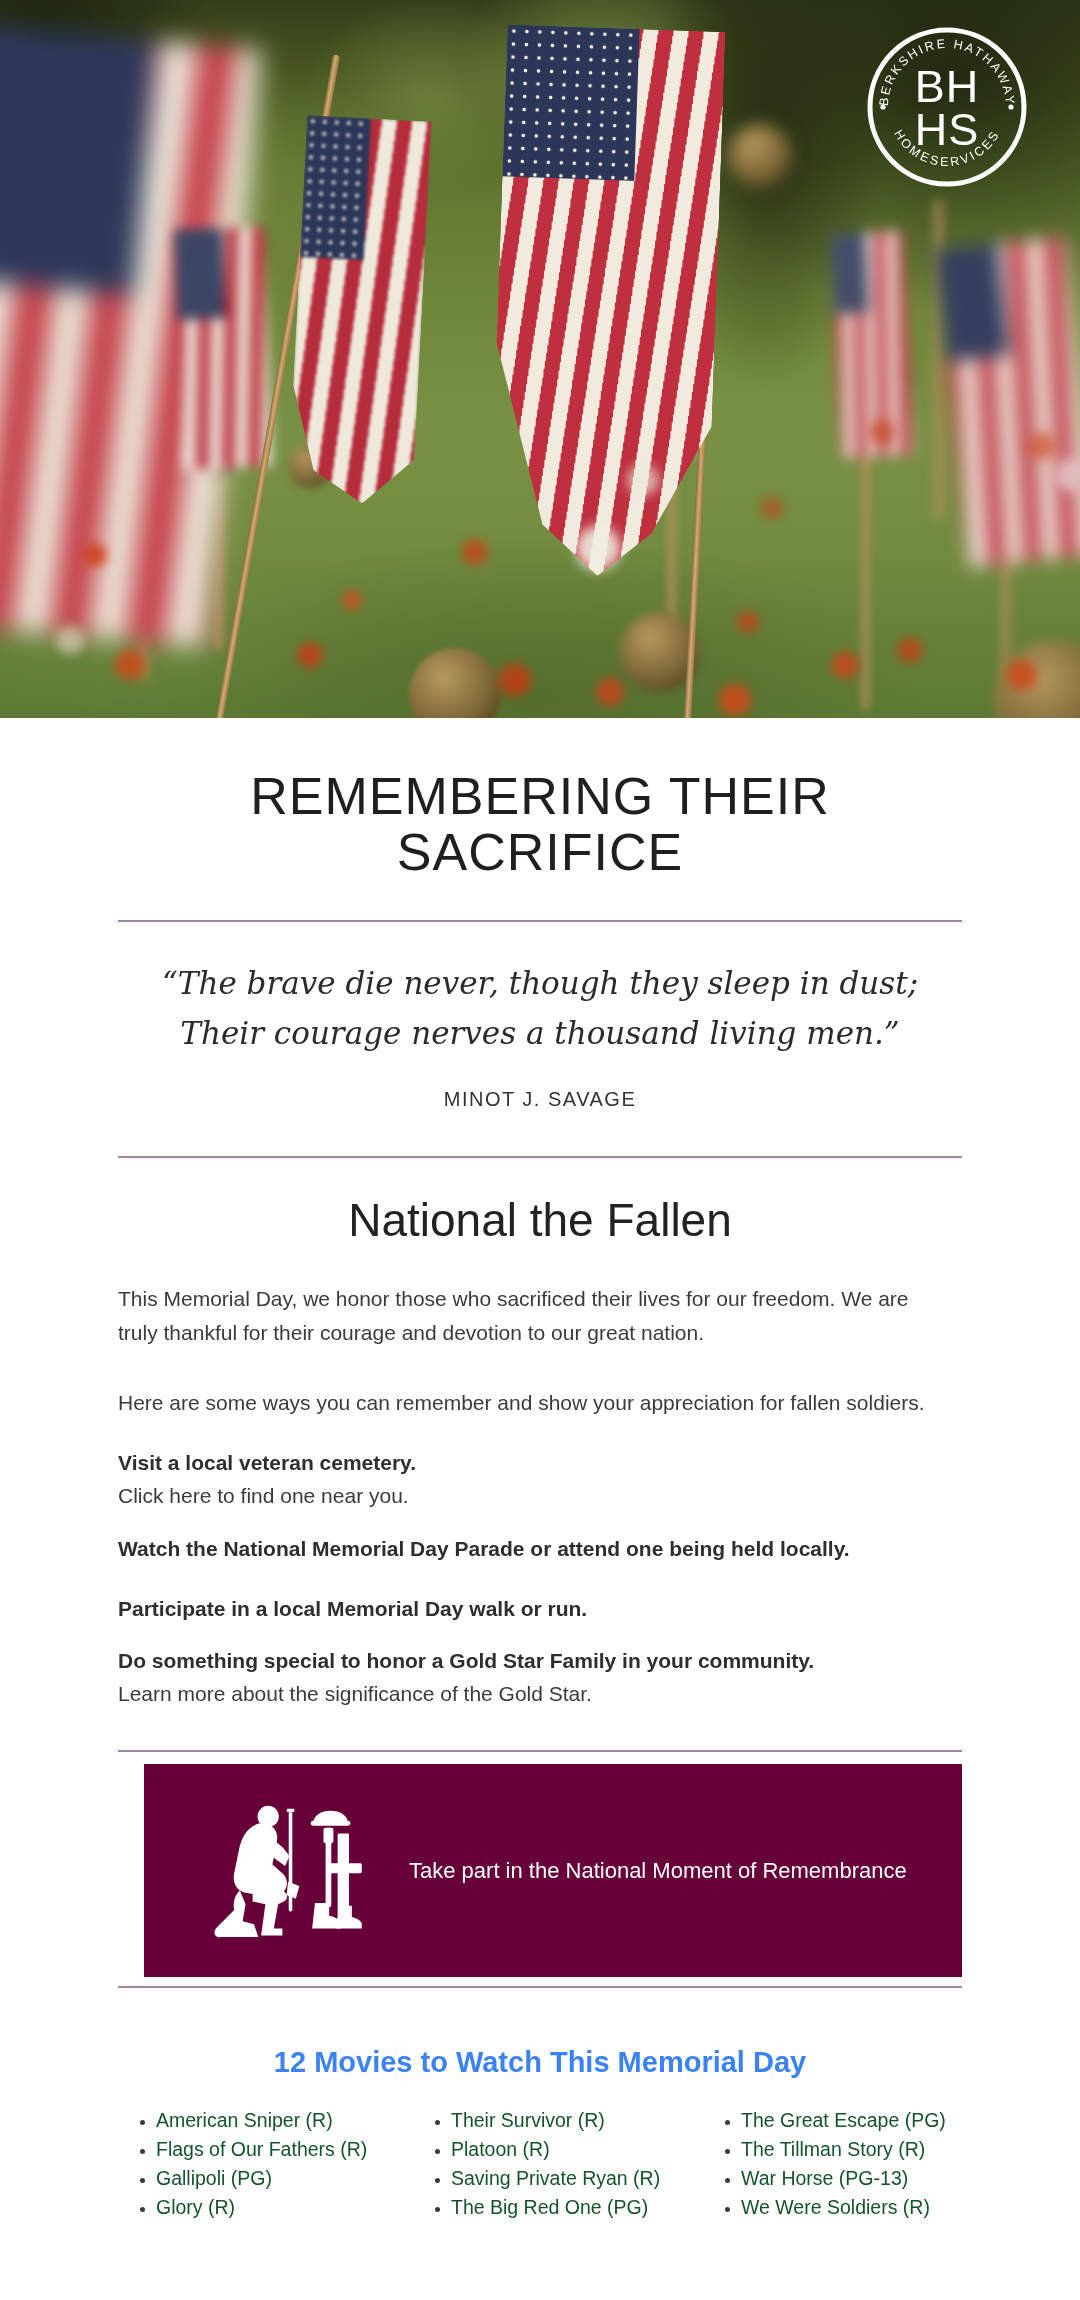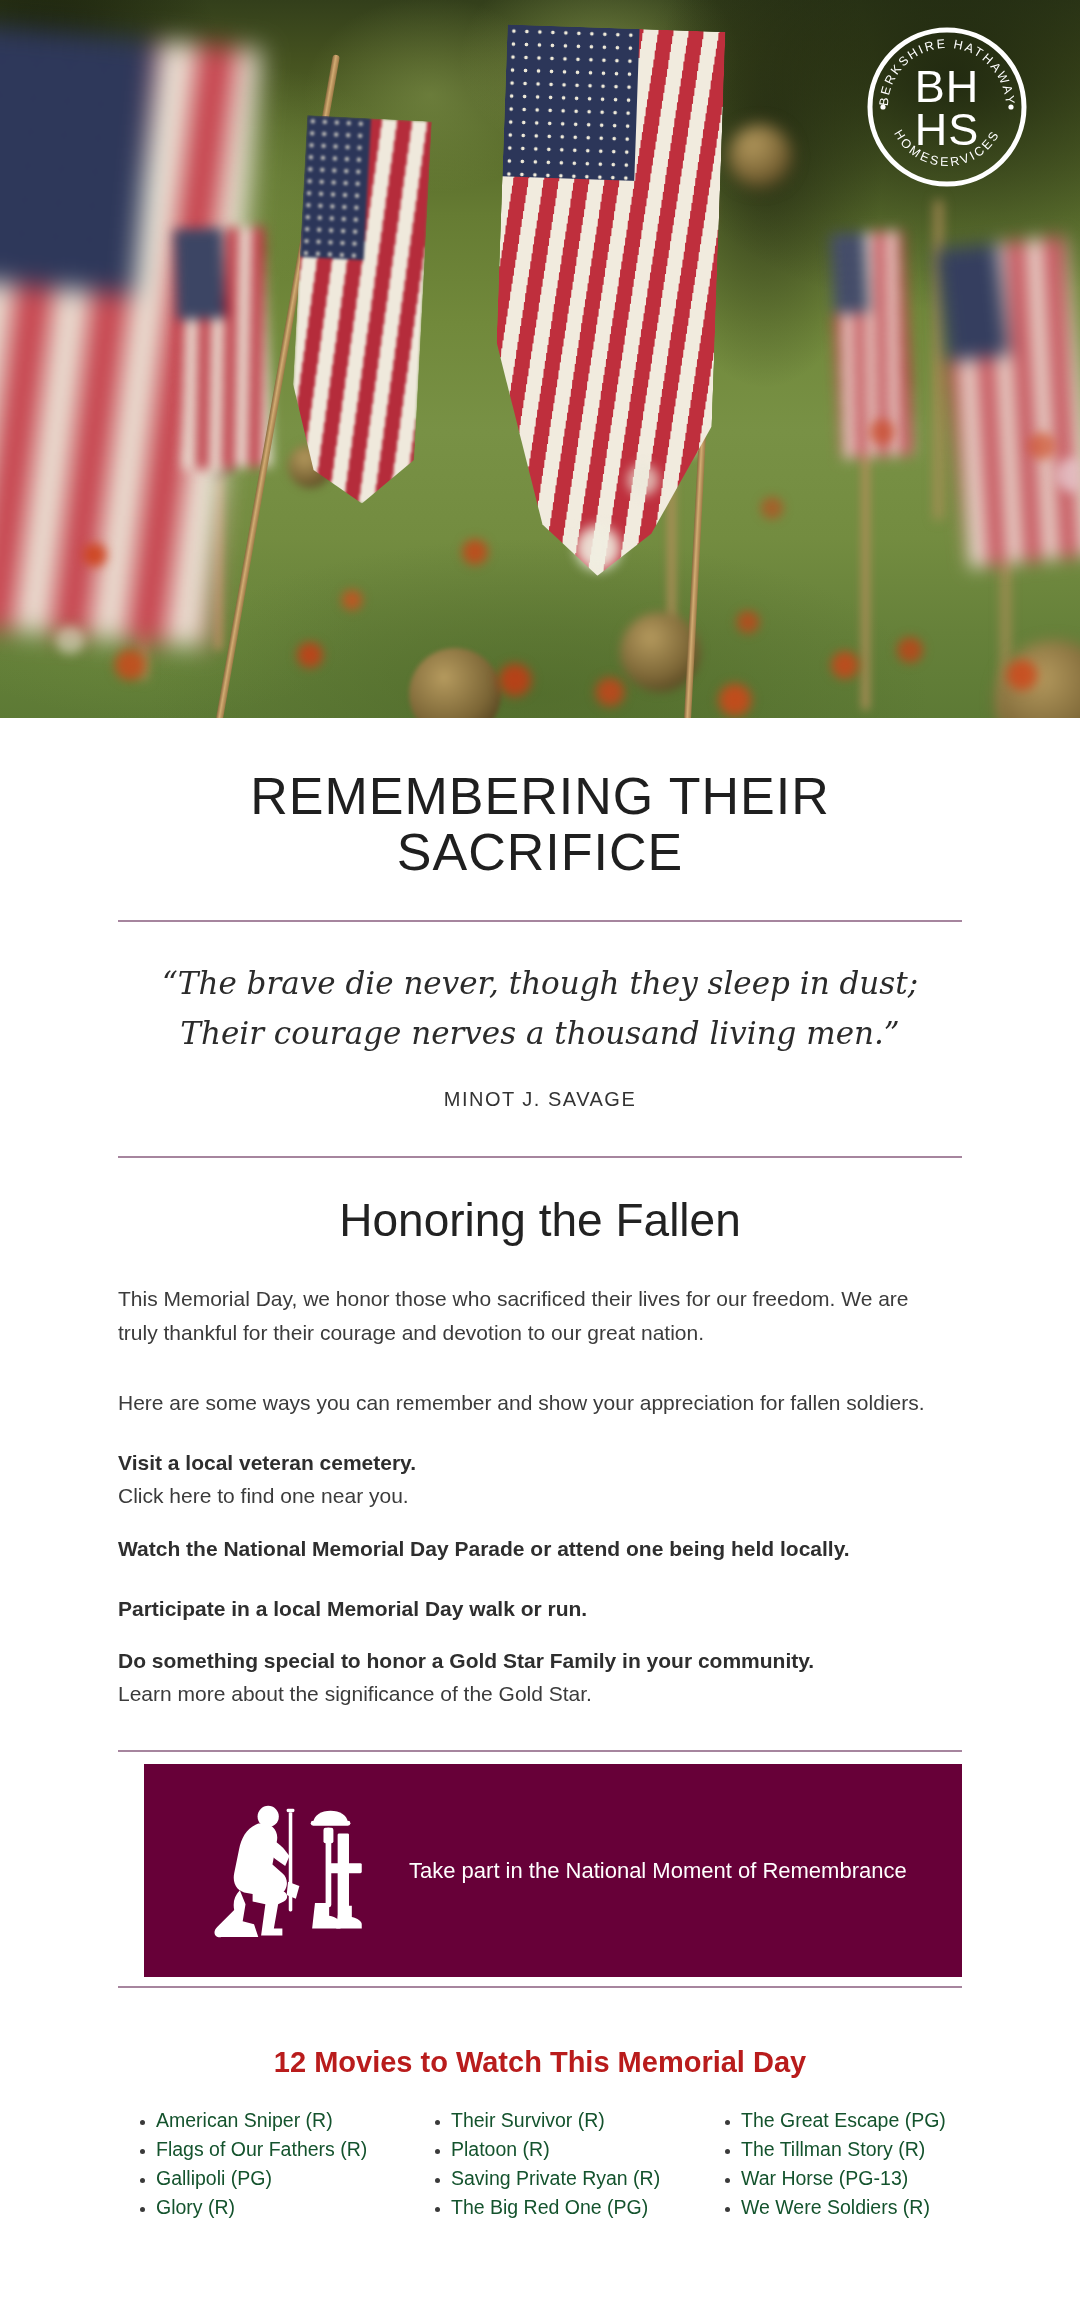--- a/index.html
+++ b/index.html
@@ -71,21 +71,21 @@
   .way .sub { font-weight:400; color:#3b3b3b; }
 
   
   .banner { margin-top:12px; height:213px; background:#670038; display:flex; align-items:center;margin-left:26px; }
   .banner-icon { margin-left:59px; width:163px; height:172px; flex:0 0 auto; }
   .banner-text { margin-left:43px; display:flex; flex-direction:column; gap:13px; color:#fff; }
   .banner-line1 { font-size:22px; line-height:26px; font-weight:400; }
   .banner-line2 { font-size:27px; line-height:32px; font-weight:700; }
 
   
-  .movies-title { margin-top:56px; text-align:center; font-size:29px; line-height:36px; font-weight:700; color:#b91c1c; }
+  .movies-title { margin-top:56px; text-align:center; font-size:29px; line-height:36px; font-weight:700; color:#3b82f6; }
   .movies-grid { margin-top:26px; display:grid; grid-template-columns:295px 290px auto; }
   .movies-grid ul { list-style:disc outside; padding-left:38px; }
   .movies-grid li { font-size:19.5px; line-height:29px; color:#14532d; }
   .movies-grid li::marker { color:#3a3a3a; font-size:15px; }
 </style>
 </head>
 <body>
 
 <div class="page">
 
@@ -168,21 +168,21 @@
     <hr class="rule rule1">
 
     <div class="quote">
       <div>“The brave die never, though they sleep in dust;</div>
       <div>Their courage nerves a thousand living men.”</div>
     </div>
     <div class="attr">MINOT J. SAVAGE</div>
 
     <hr class="rule rule2">
 
-    <div class="h2">Honoring the Fallen</div>
+    <div class="h2">National the Fallen</div>
 
     <p class="body-text p1">This Memorial Day, we honor those who sacrificed their lives for our freedom. We are
 truly thankful for their courage and devotion to our great nation.</p>
     <p class="body-text p2">Here are some ways you can remember and show your appreciation for fallen soldiers.</p>
 
     <div class="way w1">
       <b>Visit a local veteran cemetery.</b><br>
       <span class="sub">Click here to find one near you.</span>
     </div>
     <div class="way w2">

